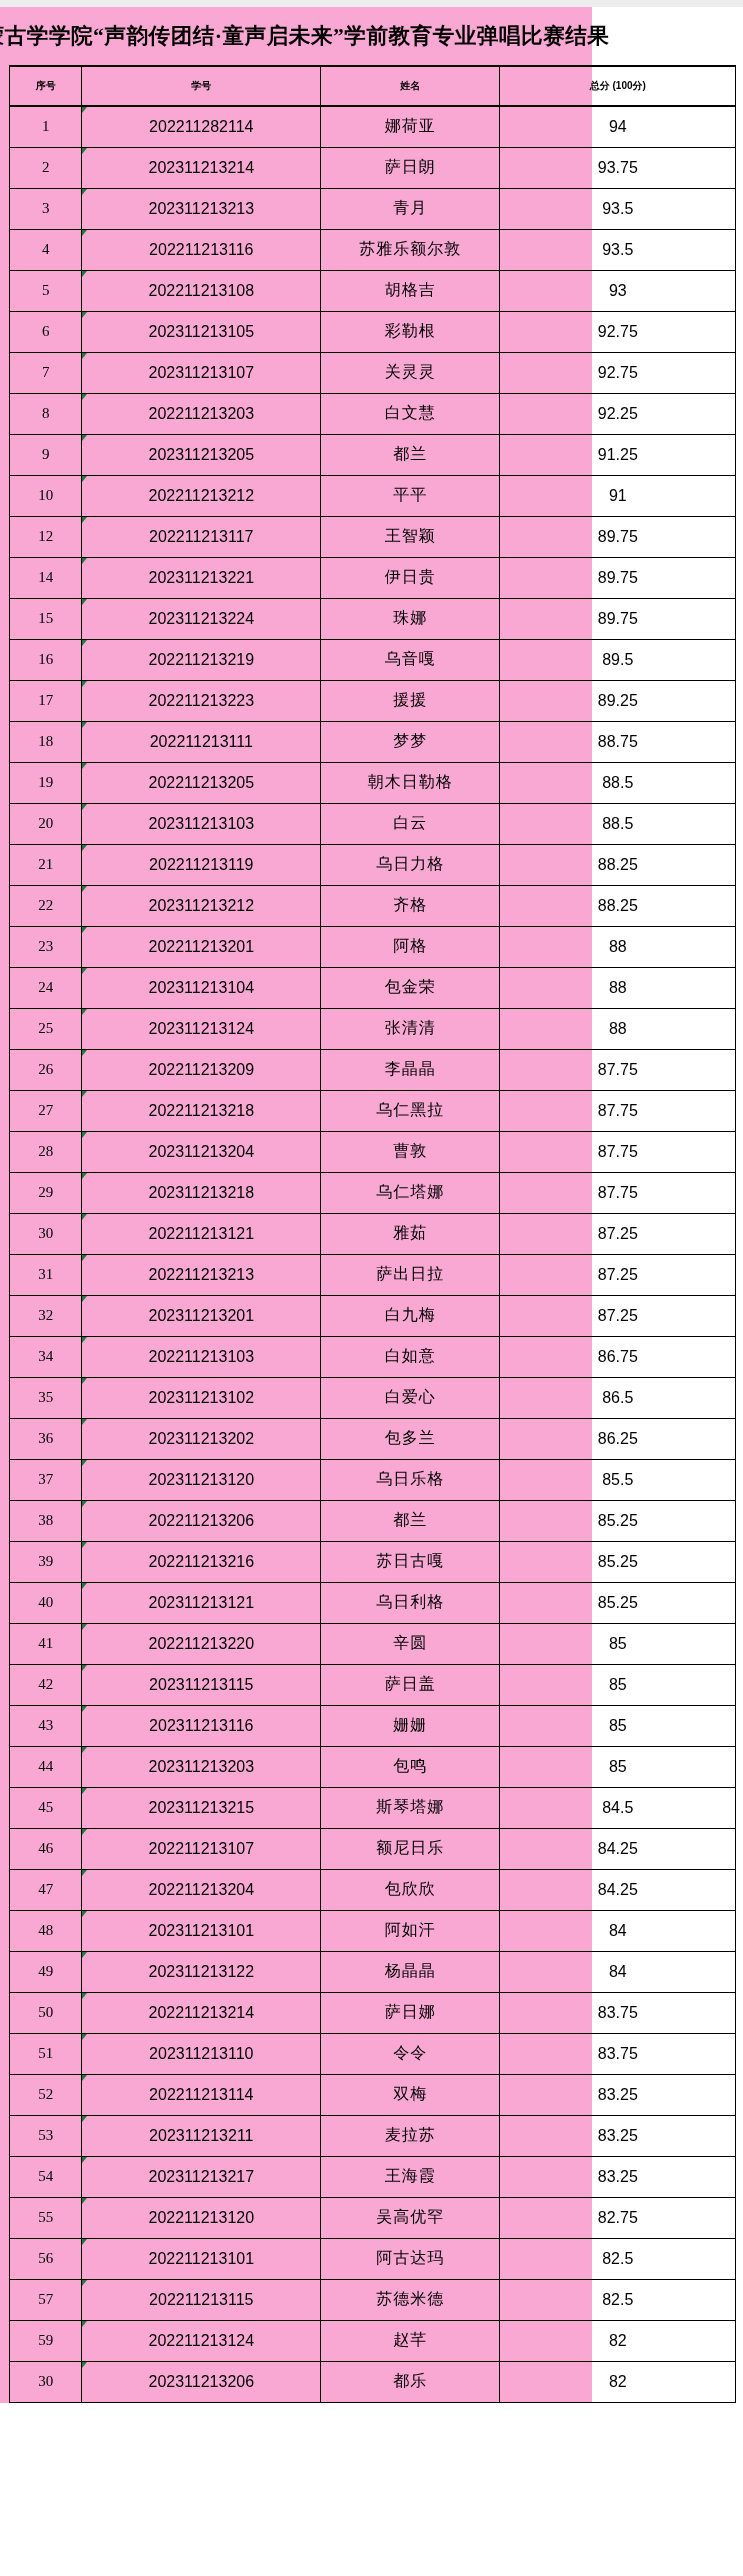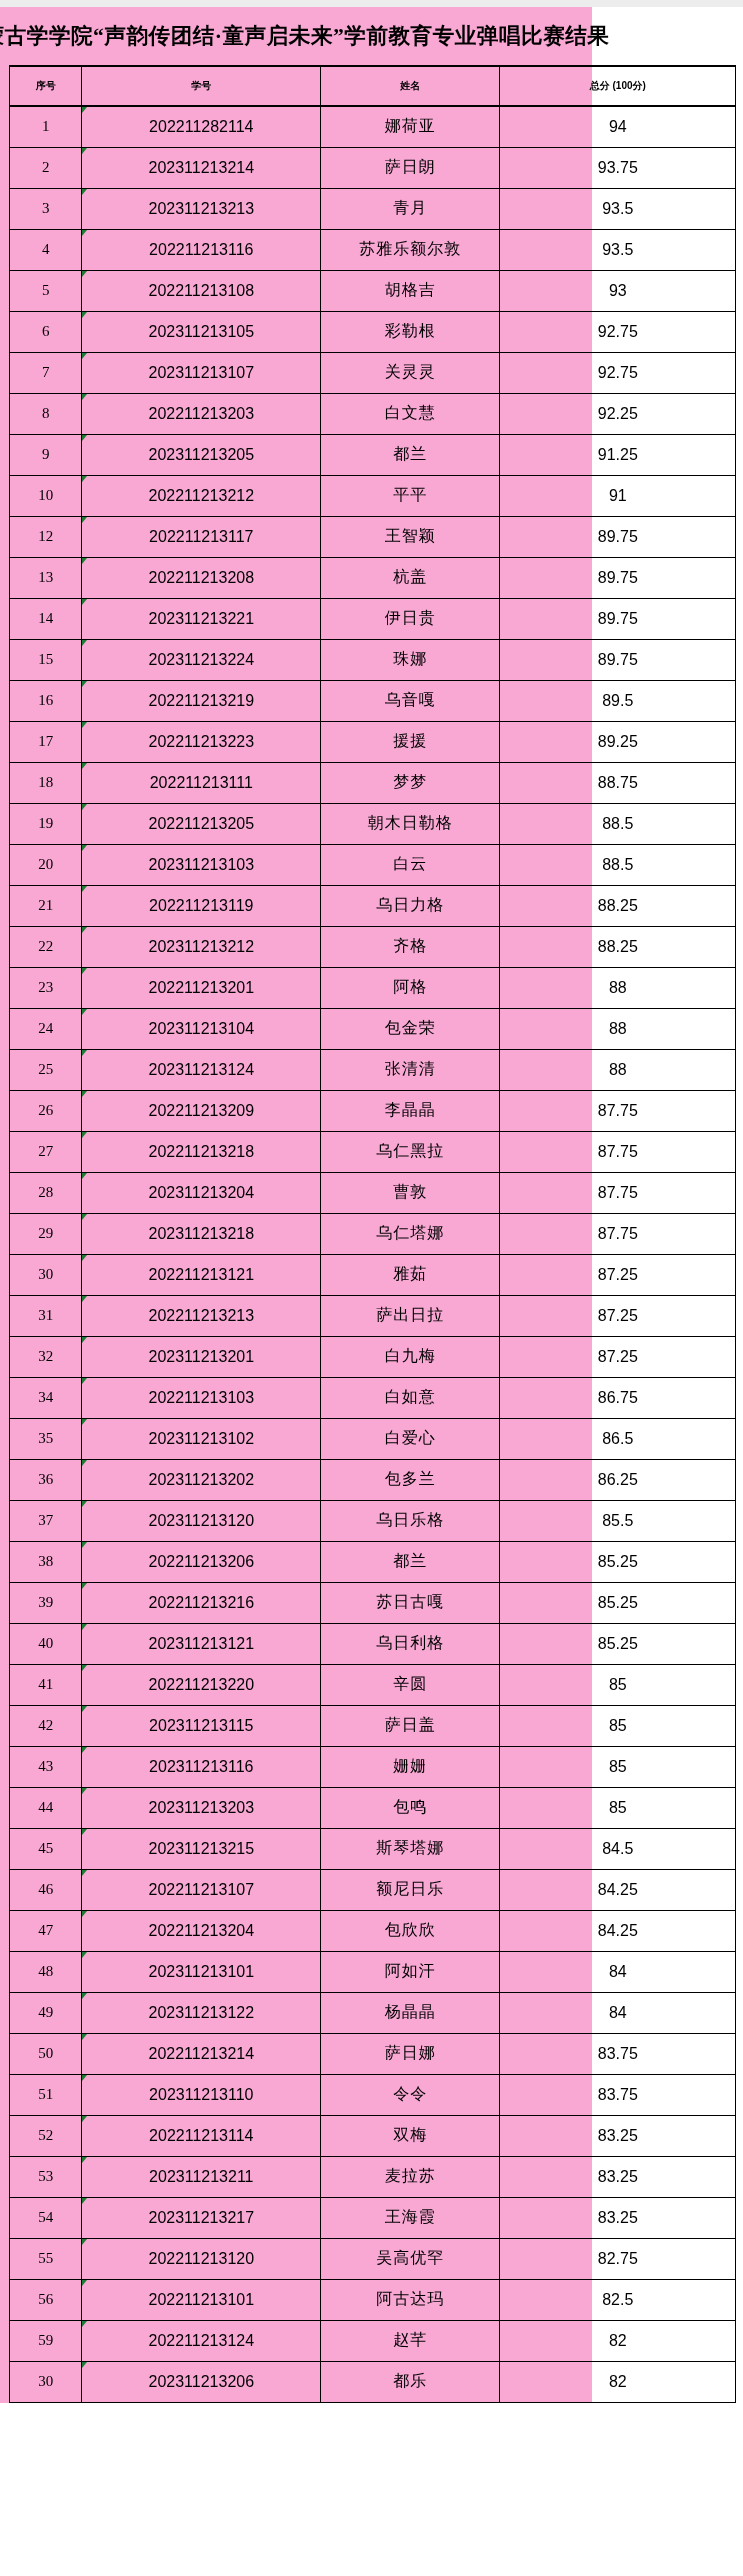--- a/index.html
+++ b/index.html
@@ -119,26 +119,20 @@
           <td class="c-name">平平</td>
           <td class="c-score">91</td>
         </tr>
         <tr>
           <td class="c-serial">12</td>
           <td class="c-id"><span class="tri"></span>202211213117</td>
           <td class="c-name">王智颖</td>
           <td class="c-score">89.75</td>
         </tr>
         <tr>
-          <td class="c-serial">13</td>
-          <td class="c-id"><span class="tri"></span>202211213208</td>
-          <td class="c-name">杭盖</td>
-          <td class="c-score">89.75</td>
-        </tr>
-        <tr>
           <td class="c-serial">14</td>
           <td class="c-id"><span class="tri"></span>202311213221</td>
           <td class="c-name">伊日贵</td>
           <td class="c-score">89.75</td>
         </tr>
         <tr>
           <td class="c-serial">15</td>
           <td class="c-id"><span class="tri"></span>202311213224</td>
           <td class="c-name">珠娜</td>
           <td class="c-score">89.75</td>
@@ -374,20 +368,26 @@
         <tr>
           <td class="c-serial">55</td>
           <td class="c-id"><span class="tri"></span>202211213120</td>
           <td class="c-name">吴高优罕</td>
           <td class="c-score">82.75</td>
         </tr>
         <tr>
           <td class="c-serial">56</td>
           <td class="c-id"><span class="tri"></span>202211213101</td>
           <td class="c-name">阿古达玛</td>
+          <td class="c-score">82.5</td>
+        </tr>
+        <tr>
+          <td class="c-serial">57</td>
+          <td class="c-id"><span class="tri"></span>202211213115</td>
+          <td class="c-name">苏德米德</td>
           <td class="c-score">82.5</td>
         </tr>
         <tr>
           <td class="c-serial">59</td>
           <td class="c-id"><span class="tri"></span>202211213124</td>
           <td class="c-name">赵芊</td>
           <td class="c-score">82</td>
         </tr>
         <tr>
           <td class="c-serial">30</td>

